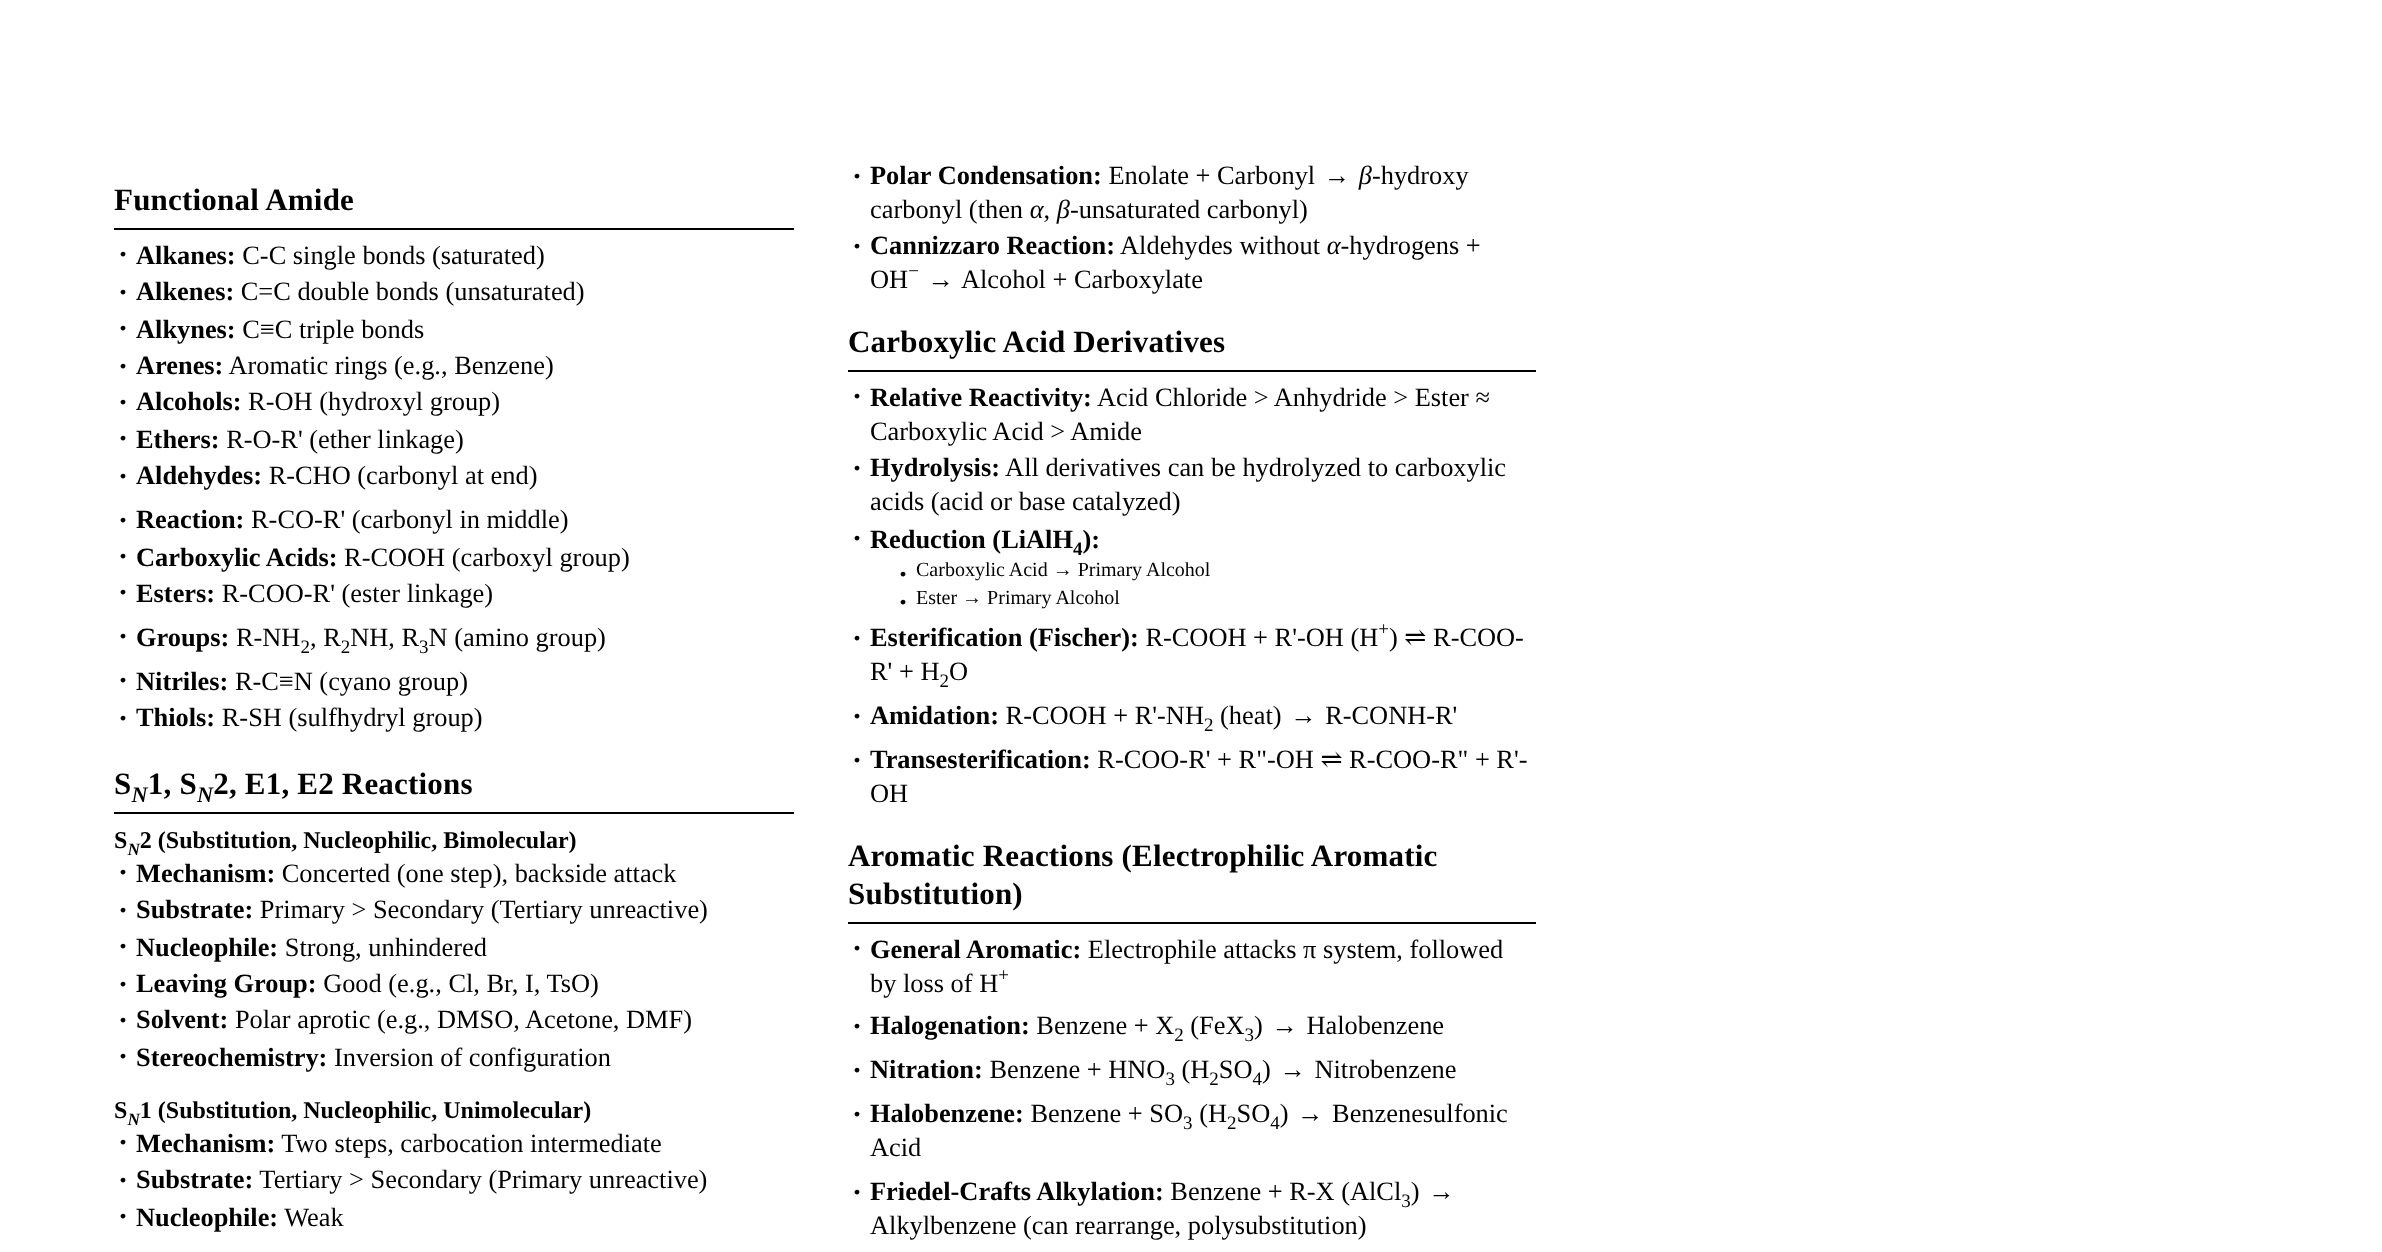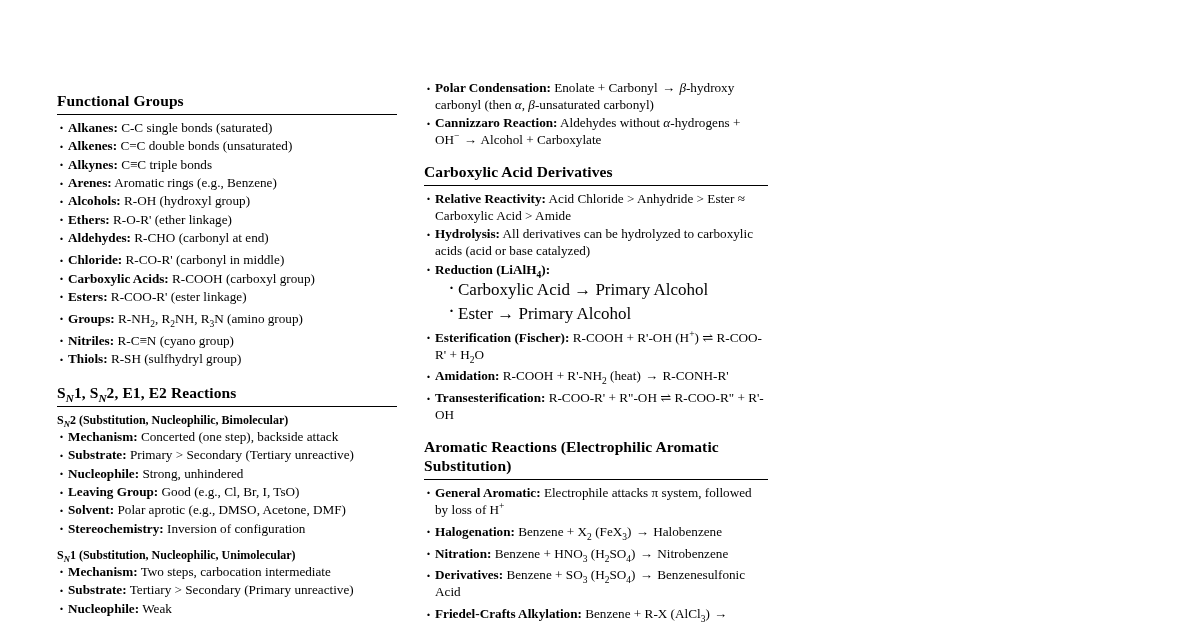--- a/index.html
+++ b/index.html
@@ -74,21 +74,21 @@
   ul.items > li.gap { margin-top: 5px; }
 
   ul.subitems {
     list-style: none;
     margin: 1px 0 0 0;
     padding: 0 0 0 13px;
   }
   ul.subitems > li {
     position: relative;
     padding-left: 10px;
-    font-size: 17px;
+    font-size: 10px;
     line-height: 1.3;
     margin: 0 0 1px 0;
   }
   ul.subitems > li::before {
     content: "\00B7";
     position: absolute;
     left: 1px;
     top: -0.5px;
     font-size: 15px;
     line-height: 1.3;
@@ -104,31 +104,31 @@
   .arrow { padding: 0 1px; }
 </style>
 </head>
 <body>
 
 <div class="page">
 
   <div class="col col-left" style="top:92px;">
 
     <div class="section">
-      <div class="section-title">Functional Groups</div>
+      <div class="section-title">Functional Amide</div>
       <hr class="rule">
       <ul class="items">
         <li><span class="lbl">Alkanes:</span><span> C-C single bonds (saturated)</span></li>
         <li><span class="lbl">Alkenes:</span><span> C=C double bonds (unsaturated)</span></li>
         <li><span class="lbl">Alkynes:</span><span> C≡C triple bonds</span></li>
         <li><span class="lbl">Arenes:</span><span> Aromatic rings (e.g., Benzene)</span></li>
         <li><span class="lbl">Alcohols:</span><span> R-OH (hydroxyl group)</span></li>
         <li><span class="lbl">Ethers:</span><span> R-O-R' (ether linkage)</span></li>
         <li><span class="lbl">Aldehydes:</span><span> R-CHO (carbonyl at end)</span></li>
-        <li class="gap"><span class="lbl">Chloride:</span><span> R-CO-R' (carbonyl in middle)</span></li>
+        <li class="gap"><span class="lbl">Reaction:</span><span> R-CO-R' (carbonyl in middle)</span></li>
         <li><span class="lbl">Carboxylic Acids:</span><span> R-COOH (carboxyl group)</span></li>
         <li><span class="lbl">Esters:</span><span> R-COO-R' (ester linkage)</span></li>
         <li class="gap"><span class="lbl">Groups:</span> R-NH<sub>2</sub>, R<sub>2</sub>NH, R<sub>3</sub>N (amino group)</li>
         <li class="gap"><span class="lbl">Nitriles:</span><span> R-C≡N (cyano group)</span></li>
         <li><span class="lbl">Thiols:</span><span> R-SH (sulfhydryl group)</span></li>
       </ul>
     </div>
 
     <div class="section" style="margin-top:16px;">
       <div class="section-title">S<sub class="it">N</sub>1, S<sub class="it">N</sub>2, E1, E2 Reactions</div>
@@ -181,19 +181,19 @@
       </ul>
     </div>
 
     <div class="section" style="margin-top:14px;">
       <div class="section-title">Aromatic Reactions (Electrophilic Aromatic Substitution)</div>
       <hr class="rule">
       <ul class="items">
         <li><span class="lbl">General Aromatic:</span> Electrophile attacks <span class="pi">π</span> system, followed by loss of H<sup>+</sup></li>
         <li class="gap"><span class="lbl">Halogenation:</span> Benzene + X<sub>2</sub> (FeX<sub>3</sub>) <span class="arrow">→</span> Halobenzene</li>
         <li class="gap"><span class="lbl">Nitration:</span> Benzene + HNO<sub>3</sub> (H<sub>2</sub>SO<sub>4</sub>) <span class="arrow">→</span> Nitrobenzene</li>
-        <li class="gap"><span class="lbl">Derivatives:</span> Benzene + SO<sub>3</sub> (H<sub>2</sub>SO<sub>4</sub>) <span class="arrow">→</span> Benzenesulfonic Acid</li>
+        <li class="gap"><span class="lbl">Halobenzene:</span> Benzene + SO<sub>3</sub> (H<sub>2</sub>SO<sub>4</sub>) <span class="arrow">→</span> Benzenesulfonic Acid</li>
         <li class="gap"><span class="lbl">Friedel-Crafts Alkylation:</span> Benzene + R-X (AlCl<sub>3</sub>) <span class="arrow">→</span> Alkylbenzene (can rearrange, polysubstitution)</li>
 
       </ul>
     </div>
   </div>
 </div>
 
 </body></html>

